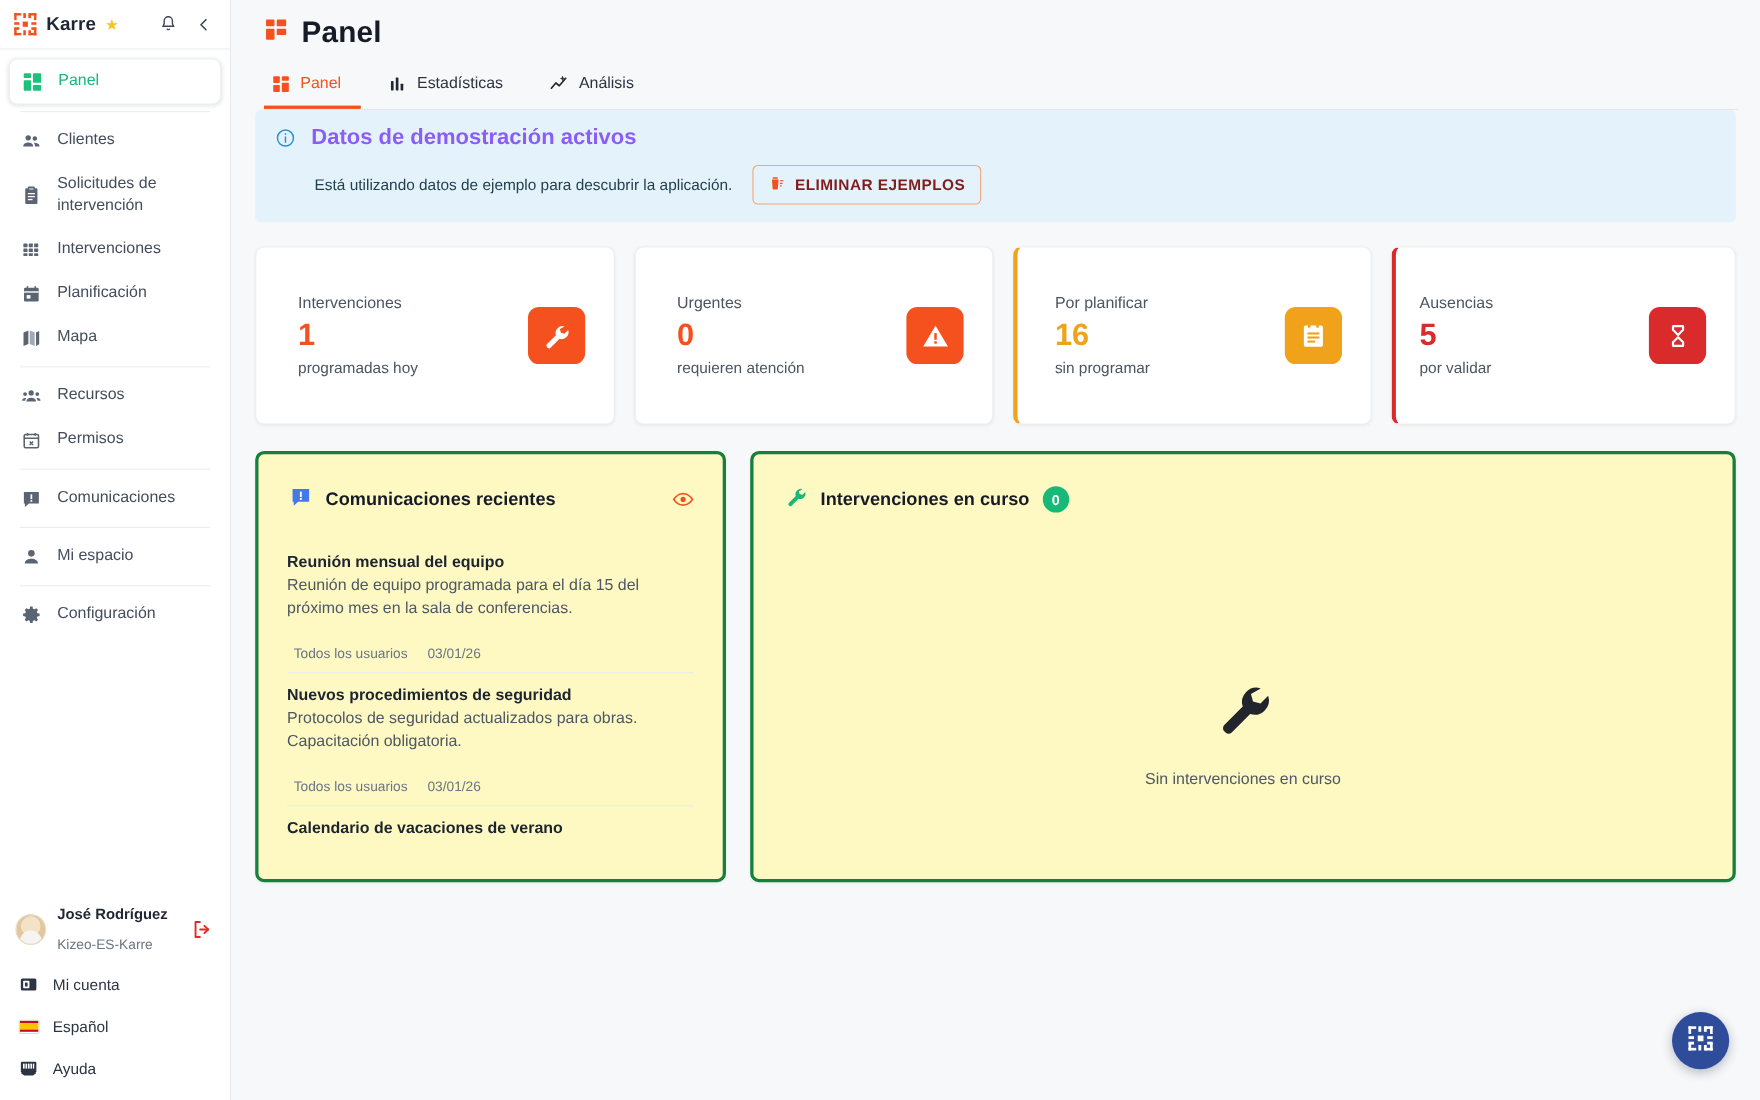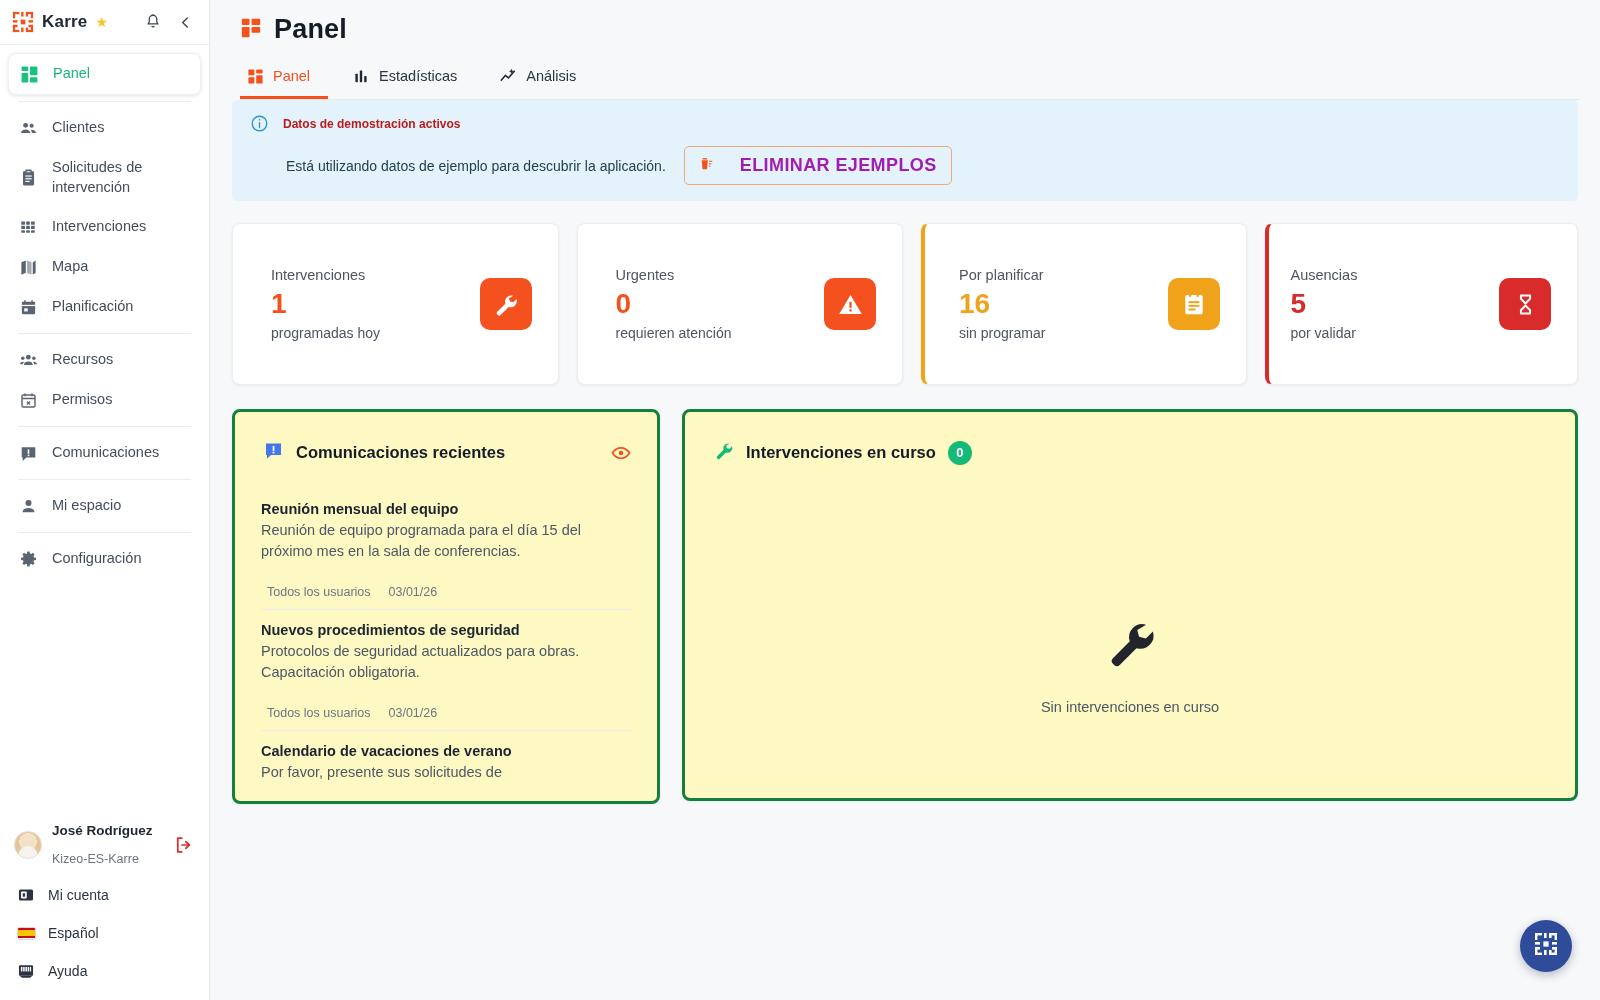--- a/index.html
+++ b/index.html
@@ -101,28 +101,28 @@
   .tab .ico { width: 18px; height: 18px; display:flex; align-items:center; justify-content:center; }
   .tab.active .ico { color: #f4511e; }
   .tabs-rule { height: 1px; background: #e6e8ea; margin: 0 20px 0 30px; }
 
   
   .banner {
     margin: 0 22px 0 22px; background: #e4f3fb; border-radius: 5px;
     padding: 14px 18px 16px 18px;
   }
   .banner-title-row { display: flex; align-items: center; gap: 14px; }
-  .banner-title { font-size: 12px; font-weight: 700; color: #b91c1c; }
+  .banner-title { font-size: 20px; font-weight: 700; color: #8b5cf6; }
   .info-ico { color: #2a93d5; width: 19px; height: 19px; flex: 0 0 19px; }
   .banner-body { display: flex; align-items: center; gap: 18px; margin: 13px 0 0 36px; text-align: center; }
   .banner-text { font-size: 14px; color: #24404f; }
   .btn-outline {
-    display: inline-flex; align-items: center; gap: 26px; cursor: pointer;
+    display: inline-flex; align-items: center; gap: 9px; cursor: pointer;
     border: 1px solid #f0a878; border-radius: 5px; background: transparent;
-    color: #a21caf; font-size: 18px; font-weight: 600; letter-spacing: .4px;
+    color: #7f1d1d; font-size: 14px; font-weight: 600; letter-spacing: .4px;
     padding: 8px 14px;
   }
 
   
   .kpi-row { display: flex; gap: 18px; padding: 22px 22px 0 22px; }
   .kpi {
     flex: 1; background: #fff; border-radius: 8px; height: 162px;
     border: 1px solid #eceef0; box-shadow: 0 1px 3px rgba(25,35,55,.06);
     display: flex; align-items: center; justify-content: space-between;
     padding: 0 26px 0 38px; position: relative; overflow: hidden;
@@ -282,39 +282,39 @@
               <rect x="9.5" y="16.3" width="5" height="3.2" rx=".6"></rect>
               <rect x="16" y="16.3" width="5" height="3.2" rx=".6"></rect>
           </svg>
         </span>
         <span>Intervenciones</span>
       </div>
 
       <div class="nav-item">
         <span class="ico">
           <svg viewBox="0 0 24 24" width="19" height="19" fill="currentColor">
-            <path d="M3 5.4 8.6 3v15.6L3 21z"></path>
-            <path d="M10.2 3 15.8 5.4V21l-5.6-2.4z" opacity=".55"></path>
-            <path d="M17.4 5.4 21 3.6V19l-3.6 1.8z"></path>
-          </svg>
-        </span>
-        <span>Mapa</span>
-      </div>
-
-      <div class="nav-item">
-        <span class="ico">
-          <svg viewBox="0 0 24 24" width="19" height="19" fill="currentColor">
             <path d="M5 4.6h14a1.4 1.4 0 0 1 1.4 1.4v13A1.4 1.4 0 0 1 19 20.4H5A1.4 1.4 0 0 1 3.6 19V6A1.4 1.4 0 0 1 5 4.6z"></path>
             <rect x="3.6" y="8.6" width="16.8" height="1.6" fill="#fff"></rect>
             <rect x="6.6" y="2.6" width="1.8" height="3.6" rx=".8"></rect>
               <rect x="15.6" y="2.6" width="1.8" height="3.6" rx=".8"></rect>
             <rect x="6.6" y="13" width="4.4" height="4" fill="#fff"></rect>
           </svg>
         </span>
         <span>Planificación</span>
+      </div>
+
+      <div class="nav-item">
+        <span class="ico">
+          <svg viewBox="0 0 24 24" width="19" height="19" fill="currentColor">
+            <path d="M3 5.4 8.6 3v15.6L3 21z"></path>
+            <path d="M10.2 3 15.8 5.4V21l-5.6-2.4z" opacity=".55"></path>
+            <path d="M17.4 5.4 21 3.6V19l-3.6 1.8z"></path>
+          </svg>
+        </span>
+        <span>Mapa</span>
       </div>
 
       <div class="nav-sep"></div>
 
       <div class="nav-item">
         <span class="ico">
           <svg viewBox="0 0 24 24" width="19" height="19" fill="currentColor">
             <circle cx="11.8" cy="7.8" r="3"></circle>
               <circle cx="4.8" cy="9.2" r="2.2"></circle>
               <circle cx="18.8" cy="9.2" r="2.2"></circle>
@@ -605,21 +605,20 @@
           <div class="comm-item">
             <div class="comm-title">Nuevos procedimientos de seguridad</div>
             <div class="comm-body">Protocolos de seguridad actualizados para obras. Capacitación obligatoria.</div>
             <div class="comm-meta">
               <span>Todos los usuarios</span>
               <span>03/01/26</span>
             </div>
           </div>
           <div class="comm-item last">
             <div class="comm-title">Calendario de vacaciones de verano</div>
-            <div class="comm-body">Por favor, presente sus solicitudes de</div>
           </div>
         </div>
       </section>
 
       <section class="card card-ongoing">
         <div class="card-head">
           <span>
             <svg viewBox="0 0 24 24" width="21" height="21" fill="#17b978">
               <path d="M18.9 4.2a5.6 5.6 0 0 0-7 7.1l-7.2 7.2a1.7 1.7 0 0 0 0 2.4l.5.5a1.7 1.7 0 0 0 2.4 0l7.2-7.2a5.6 5.6 0 0 0 7-7.1l-3 3-2.9-.8-.8-2.9z"></path>
             </svg>

